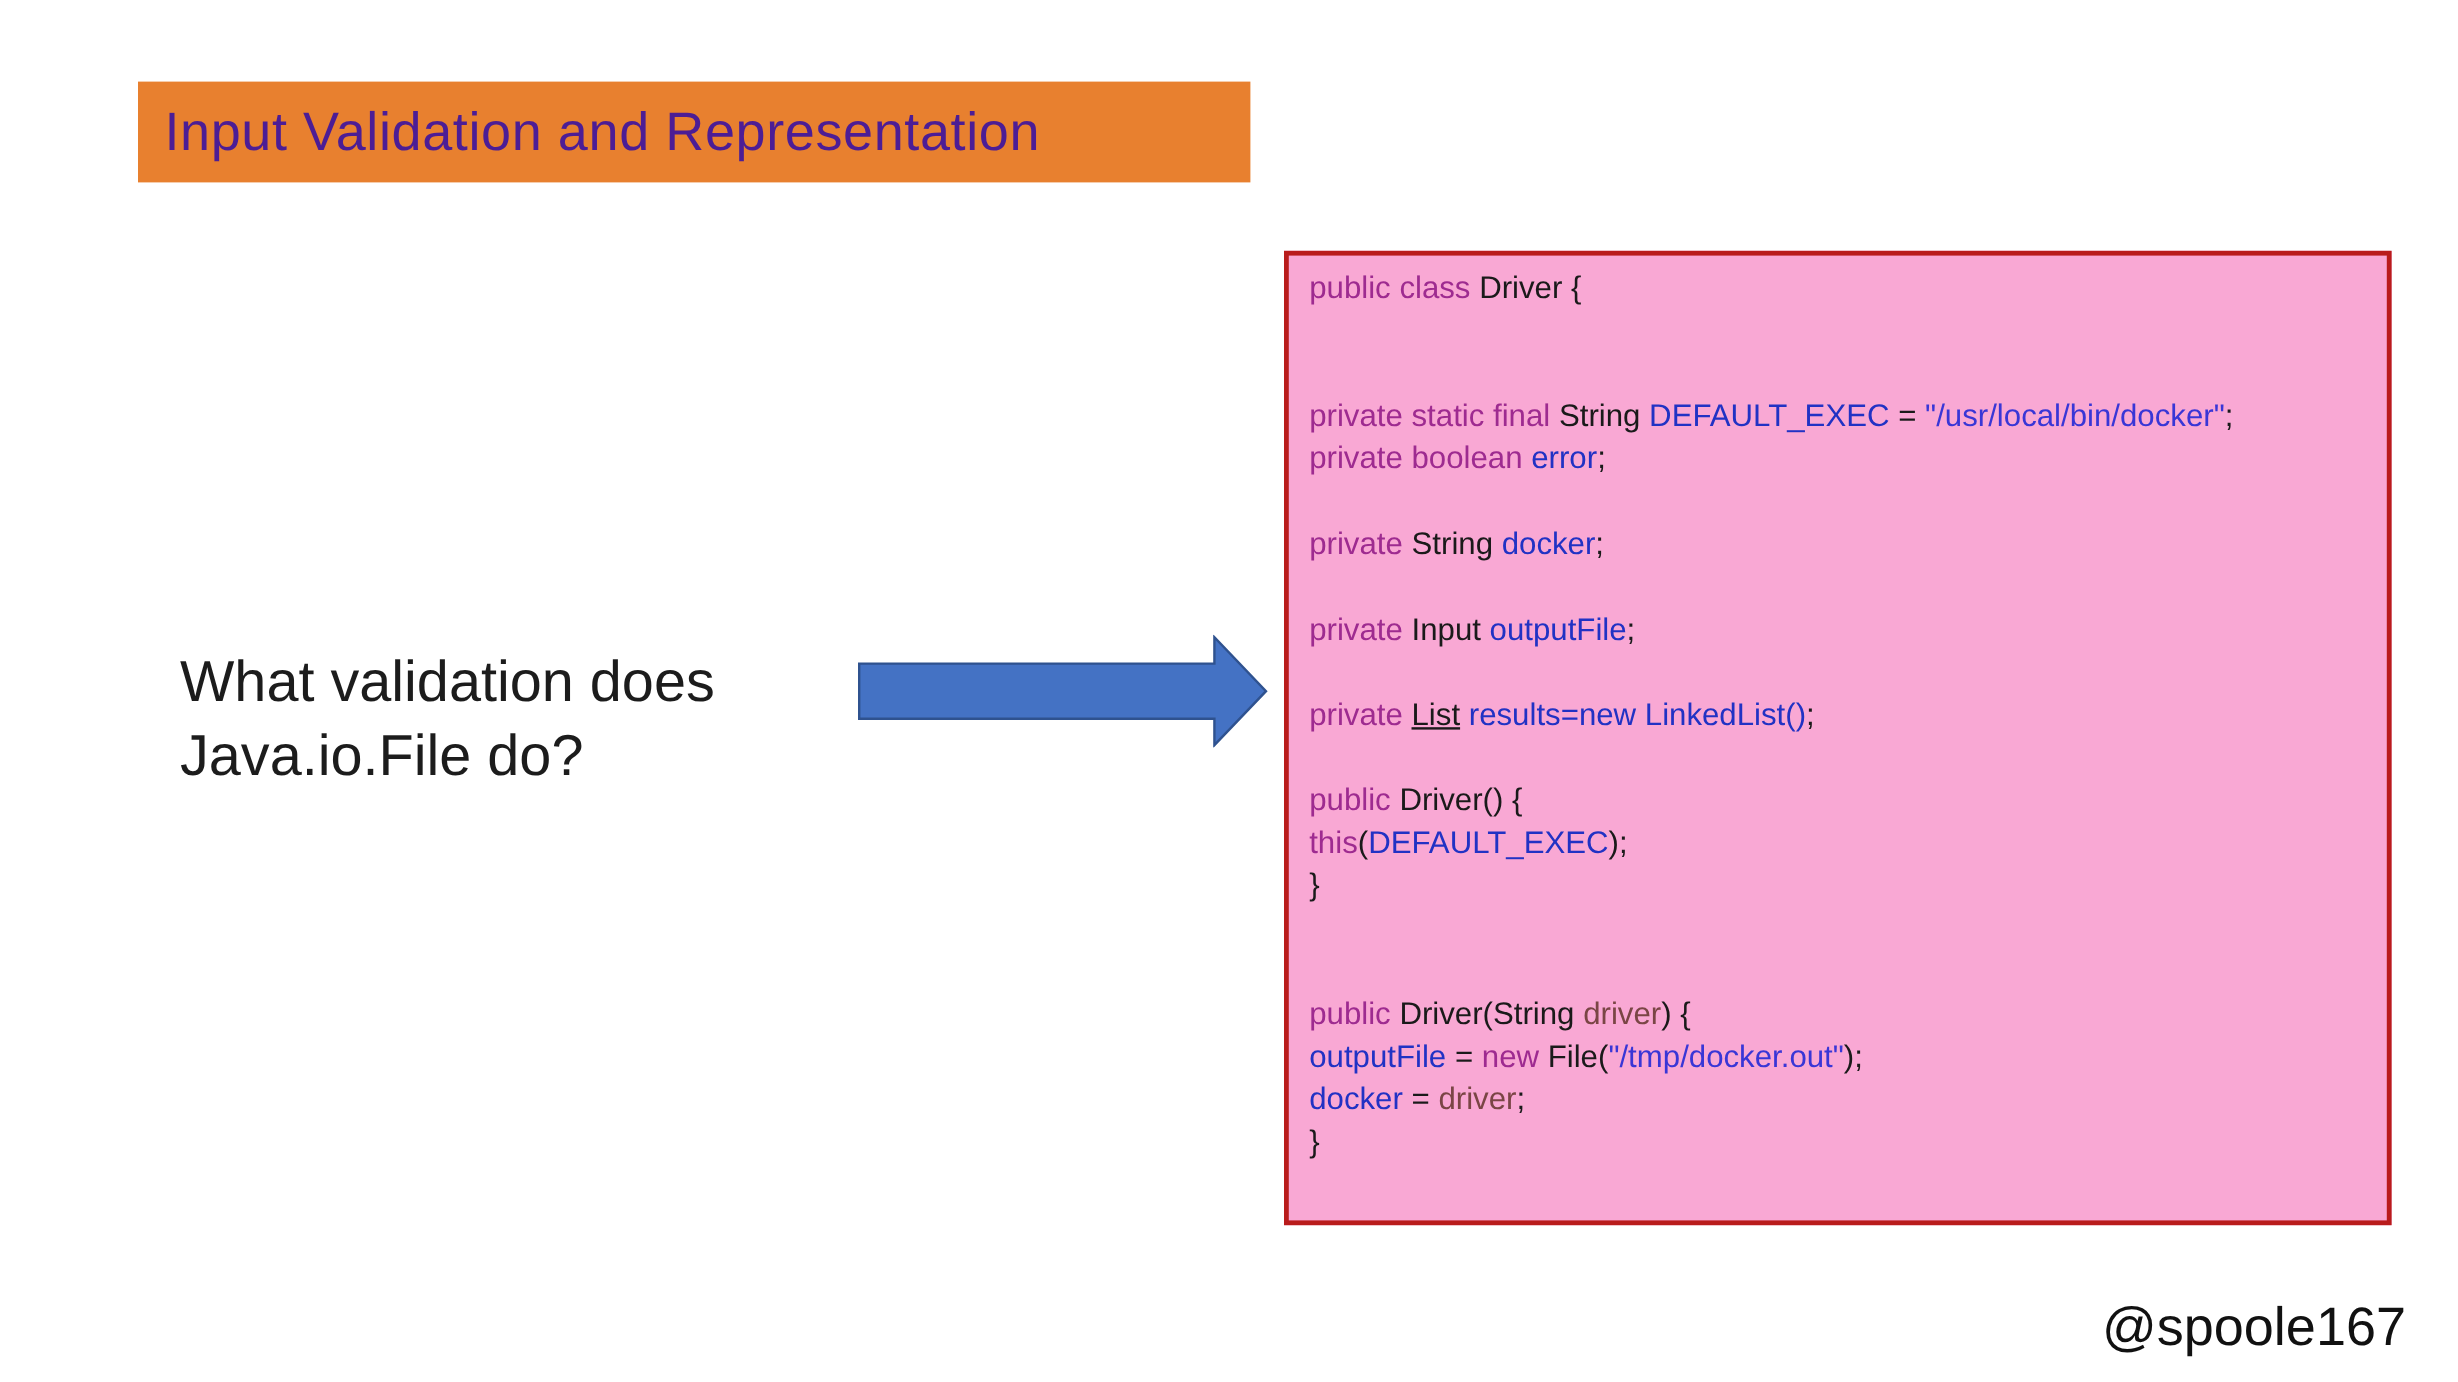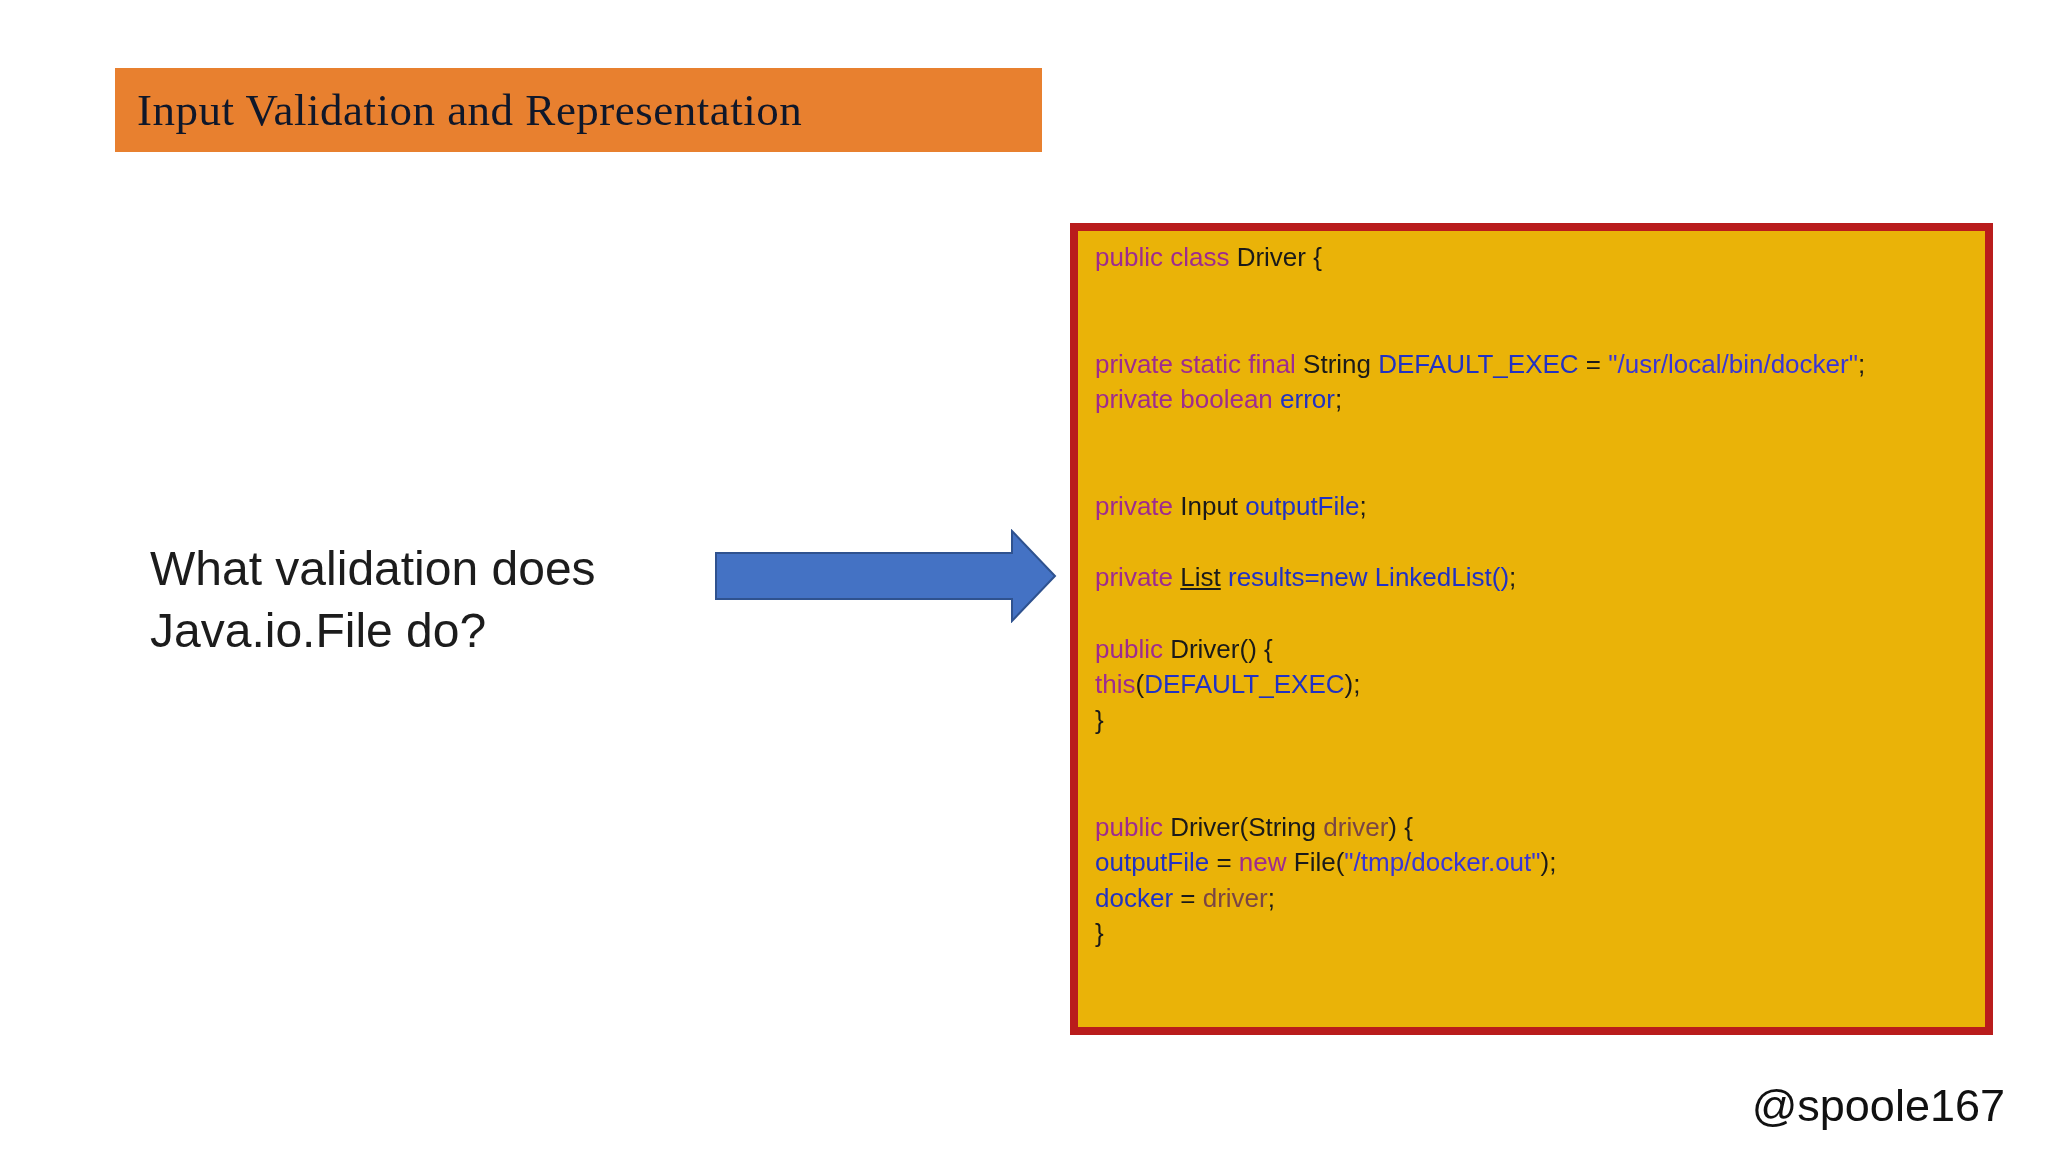--- a/index.html
+++ b/index.html
@@ -47,25 +47,25 @@
     left: 715px;
     top: 529px;
     width: 342px;
     height: 94px;
   }
 
   
   .codebox {
     position: absolute;
     left: 1070px;
-    top: 223px;
+    top: 209px;
     width: 923px;
     height: 812px;
-    border: 8px solid #b91c1c;
-    background: #eab308;
+    border: 4px solid #b91c1c;
+    background: #f9a8d4;
     box-sizing: border-box;
     padding: 9px 14px 0 17px;
     overflow: hidden;
   }
   .code-line {
     font-size: 26px;
     line-height: 35.6px;
     white-space: pre;
     color: #1a1a1a;
   }
@@ -81,39 +81,40 @@
     color: #111111;
     font-size: 45px;
   }
 </style>
 </head>
 <body>
 
 <div class="slide">
 
   <div class="banner" id="banner" style="background: rgb(232, 128, 47);">
-    <span class="banner-text" style="color: #0f172a; font-family: Liberation Serif, serif;">Input Validation and Representation</span>
+    <span class="banner-text" style="color: #4c1d95;">Input Validation and Representation</span>
   </div>
 
   <div class="question">
     <div>What validation does</div>
     <div>Java.io.File do?</div>
   </div>
 
   <svg class="arrow-svg" viewBox="0 0 342 94" aria-hidden="true">
     <path id="arrow-path" d="M1 24 L297 24 L297 2 L340 47 L297 92 L297 70 L1 70 Z" stroke-width="2" stroke-linejoin="miter" fill="#4472C4" stroke="#2F528F"></path>
   </svg>
 
   <div class="codebox" id="codebox">
       <div class="code-line"><span style="color: rgb(158, 43, 144);">public class </span><span style="color: rgb(26, 26, 26);">Driver {</span></div>
       <div class="code-line">&nbsp;</div>
       <div class="code-line">&nbsp;</div>
       <div class="code-line"><span style="color: rgb(158, 43, 144);">private static final </span><span style="color: rgb(26, 26, 26);">String </span><span style="color: rgb(33, 50, 196);">DEFAULT_EXEC</span><span style="color: rgb(26, 26, 26);"> = </span><span style="color: rgb(57, 54, 214);">"/usr/local/bin/docker"</span><span style="color: rgb(26, 26, 26);">;</span></div>
       <div class="code-line"><span style="color: rgb(158, 43, 144);">private boolean </span><span style="color: rgb(33, 50, 196);">error</span><span style="color: rgb(26, 26, 26);">;</span></div>
       <div class="code-line">&nbsp;</div>
+      <div class="code-line"><span style="color: rgb(158, 43, 144);">private </span><span style="color: rgb(26, 26, 26);">String </span><span style="color: rgb(33, 50, 196);">docker</span><span style="color: rgb(26, 26, 26);">;</span></div>
       <div class="code-line">&nbsp;</div>
       <div class="code-line"><span style="color: rgb(158, 43, 144);">private </span><span style="color: rgb(26, 26, 26);">Input </span><span style="color: rgb(33, 50, 196);">outputFile</span><span style="color: rgb(26, 26, 26);">;</span></div>
       <div class="code-line">&nbsp;</div>
       <div class="code-line"><span style="color: rgb(158, 43, 144);">private </span><span class="seg-underline" style="color: rgb(26, 26, 26);">List</span><span style="color: rgb(26, 26, 26);"> </span><span style="color: rgb(33, 50, 196);">results=new LinkedList()</span><span style="color: rgb(26, 26, 26);">;</span></div>
       <div class="code-line">&nbsp;</div>
       <div class="code-line"><span style="color: rgb(158, 43, 144);">public </span><span style="color: rgb(26, 26, 26);">Driver() {</span></div>
       <div class="code-line"><span style="color: rgb(158, 43, 144);">this</span><span style="color: rgb(26, 26, 26);">(</span><span style="color: rgb(33, 50, 196);">DEFAULT_EXEC</span><span style="color: rgb(26, 26, 26);">);</span></div>
       <div class="code-line"><span style="color: rgb(26, 26, 26);">}</span></div>
       <div class="code-line">&nbsp;</div>
       <div class="code-line">&nbsp;</div>

